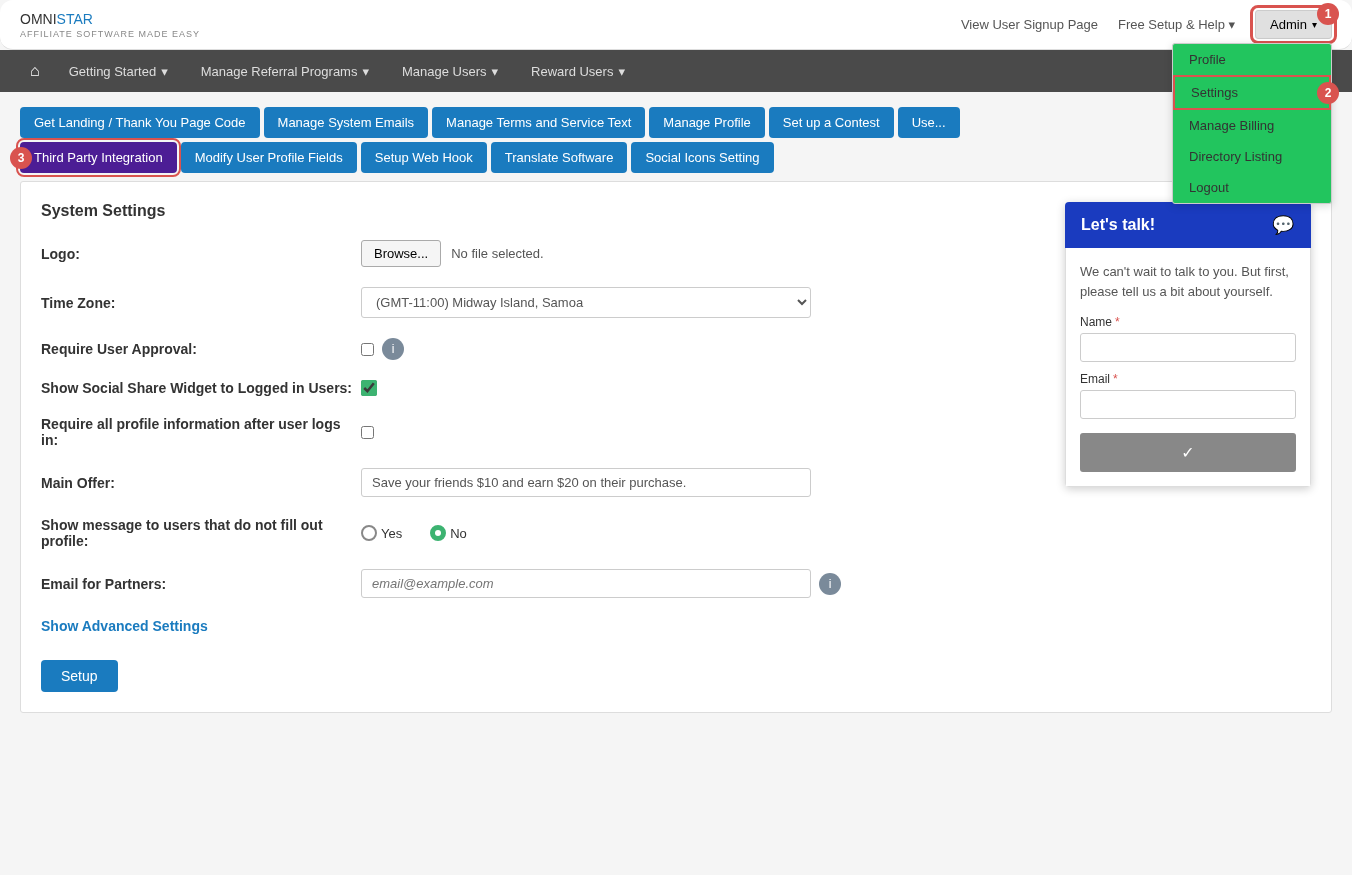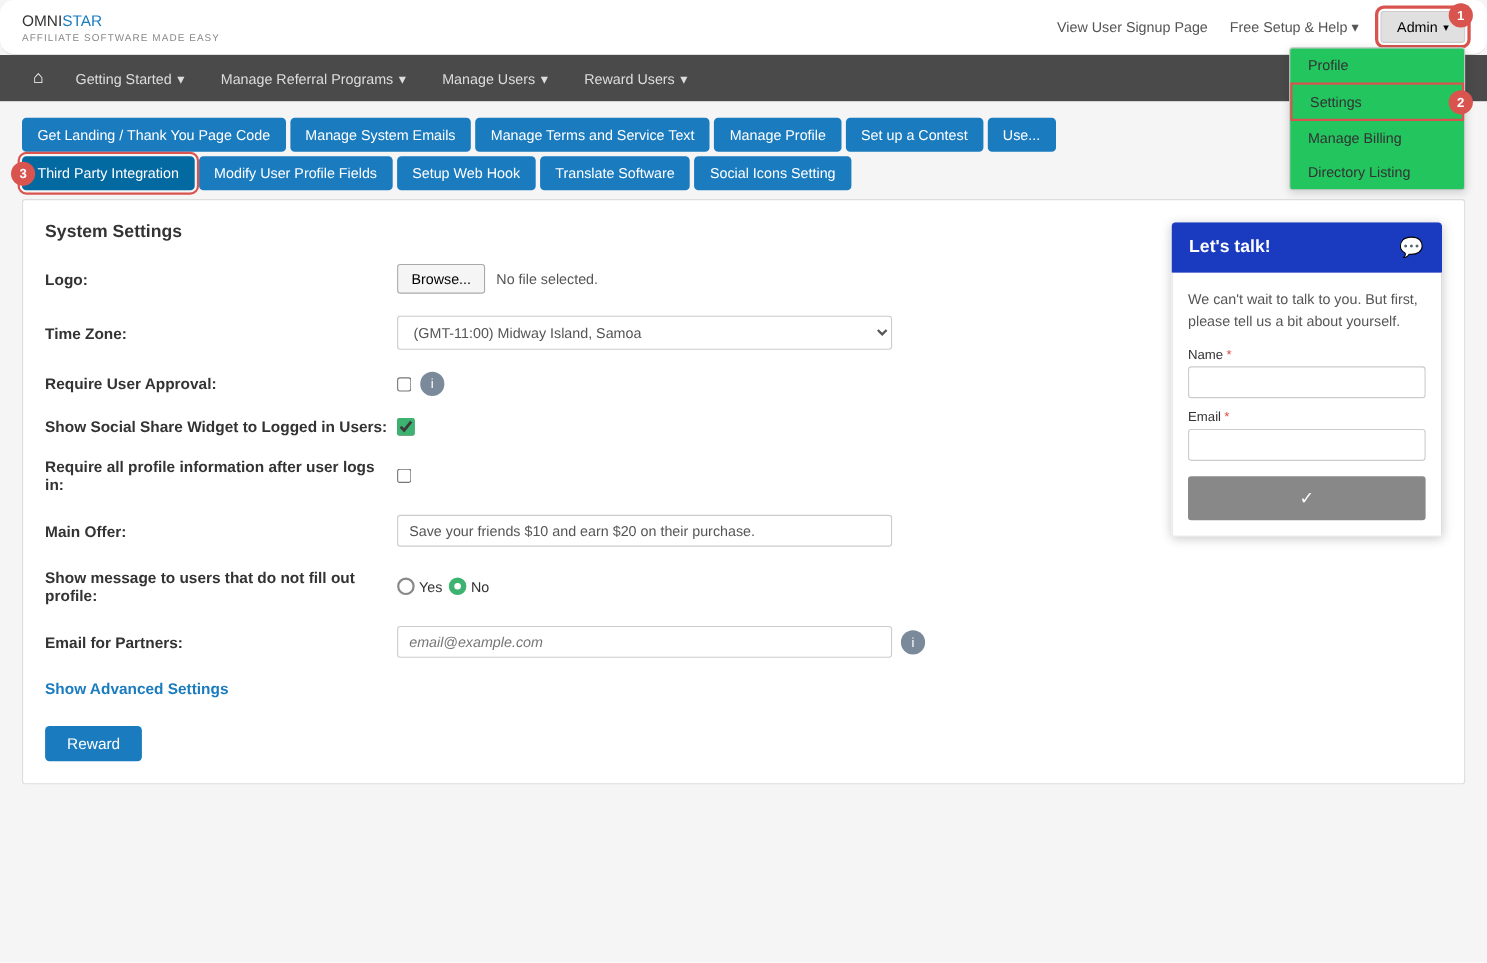--- a/index.html
+++ b/index.html
@@ -30,38 +30,38 @@
     .navbar { background: #4a4a4a; padding: 0 20px; display: flex; align-items: center; gap: 5px; }
     .nav-home { color: #fff; padding: 12px 10px; cursor: pointer; font-size: 16px; }
     .nav-item { color: #ddd; padding: 12px 14px; cursor: pointer; font-size: 13px; display: flex; align-items: center; gap: 5px; }
 
     
     .content { padding: 15px 20px; }
 
     
     .tab-row { display: flex; flex-wrap: wrap; gap: 4px; margin-bottom: 4px; }
     .tab-btn { background: #1a7bbf; color: #fff; border: none; padding: 8px 14px; border-radius: 4px; cursor: pointer; font-size: 13px; white-space: nowrap; }
-    .tab-btn.active { background: #0369a1; outline: 2px solid #d9534f; outline-offset: 2px; }
+    .tab-btn.active { background: #4c1d95; outline: 2px solid #d9534f; outline-offset: 2px; }
 
     
     .main-panel { background: #fff; border: 1px solid #ddd; border-radius: 3px; padding: 20px; margin-top: 8px; position: relative; }
     .panel-title { font-size: 16px; font-weight: bold; margin-bottom: 20px; color: #333; }
 
     
     .form-row { display: flex; align-items: center; margin-bottom: 20px; }
     .form-label { width: 320px; font-weight: bold; font-size: 14px; flex-shrink: 0; }
     .form-control-area { flex: 1; }
     .form-input { width: 100%; max-width: 450px; padding: 6px 10px; border: 1px solid #ccc; border-radius: 3px; font-size: 13px; color: #555; }
     .file-browse { display: flex; align-items: center; gap: 10px; }
     .browse-btn { background: #f5f5f5; border: 1px solid #aaa; padding: 5px 12px; border-radius: 3px; cursor: pointer; font-size: 13px; }
     .file-label { color: #555; font-size: 13px; }
     .select-input { width: 100%; max-width: 450px; padding: 6px 10px; border: 1px solid #ccc; border-radius: 3px; font-size: 13px; color: #555; background: #fff; }
     .checkbox-area { display: flex; align-items: center; gap: 8px; }
     .info-icon { display: inline-flex; align-items: center; justify-content: center; width: 22px; height: 22px; border-radius: 50%; background: #7a8a9a; color: #fff; font-size: 12px; cursor: pointer; flex-shrink: 0; }
-    .radio-group { display: flex; align-items: center; gap: 6px; }
+    .radio-group { display: flex; align-items: center; gap: 28px; }
     .radio-label { display: flex; align-items: center; gap: 4px; font-size: 13px; cursor: pointer; }
     .radio-circle-no { width: 16px; height: 16px; border-radius: 50%; border: 2px solid #3cb371; background: #3cb371; display: inline-flex; align-items: center; justify-content: center; }
     .radio-circle-no::after { content: ''; width: 6px; height: 6px; border-radius: 50%; background: #fff; }
     .radio-circle-yes { width: 16px; height: 16px; border-radius: 50%; border: 2px solid #888; background: #fff; display: inline-block; }
     .checkbox-green { accent-color: #3cb371; width: 16px; height: 16px; }
     .email-blurred { color: #aaa; font-style: italic; }
 
     
     .advanced-link { color: #1a7bbf; text-decoration: none; cursor: pointer; font-size: 14px; font-weight: bold; }
 
@@ -103,20 +103,21 @@
       </button>
 
       <div class="dropdown-menu">
         <div class="dropdown-item">Profile</div>
         <div class="dropdown-item highlighted" style="position:relative;">
           <span>Settings</span>
           <span class="step-badge" style="right:-10px;top:50%;transform:translateY(-50%);">2</span>
         </div>
         <div class="dropdown-item">Manage Billing</div>
         <div class="dropdown-item">Directory Listing</div>
+        <div class="dropdown-item">Logout</div>
       </div>
     </div>
   </div>
 </div>
 
 <div class="navbar">
   <span class="nav-home">⌂</span>
   <div class="nav-item">
     <span>Getting Started</span>
     <span>▾</span>
@@ -239,21 +240,21 @@
         <span class="info-icon">i</span>
       </div>
     </div>
 
     
     <div style="margin-bottom: 16px;">
       <a class="advanced-link">Show Advanced Settings</a>
     </div>
 
     
-    <button class="update-btn">Reward</button>
+    <button class="update-btn">Setup</button>
 
     
     <div class="chat-widget">
       <div class="chat-header">
         <span>Let's talk!</span>
         <span class="chat-icon">💬</span>
       </div>
       <div class="chat-body">
         <p class="chat-desc">We can't wait to talk to you. But first, please tell us a bit about yourself.</p>
         <div>

